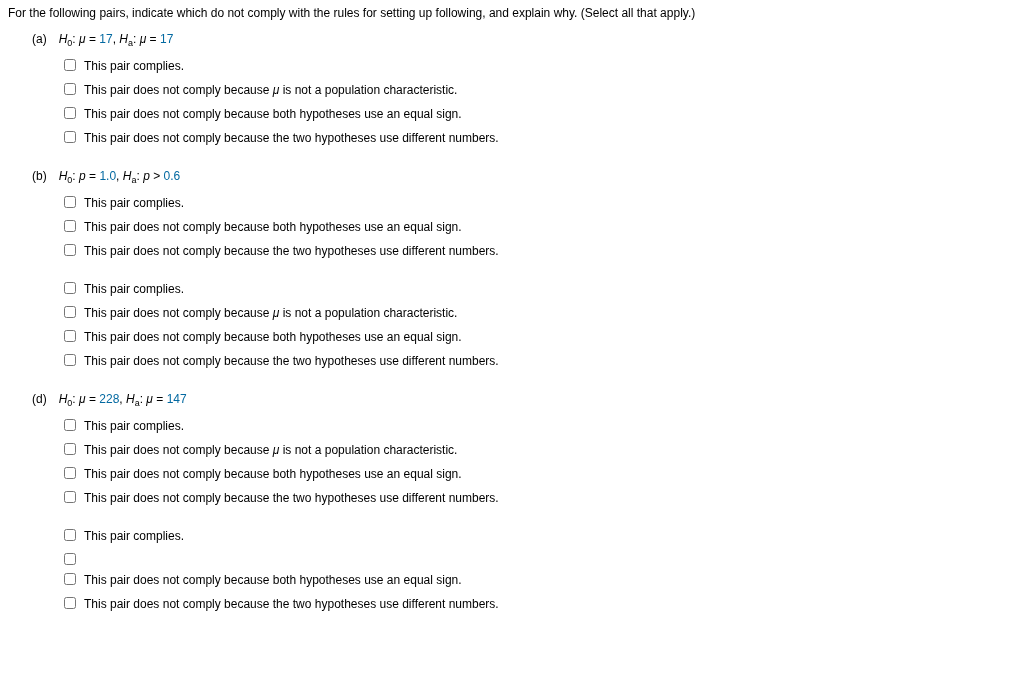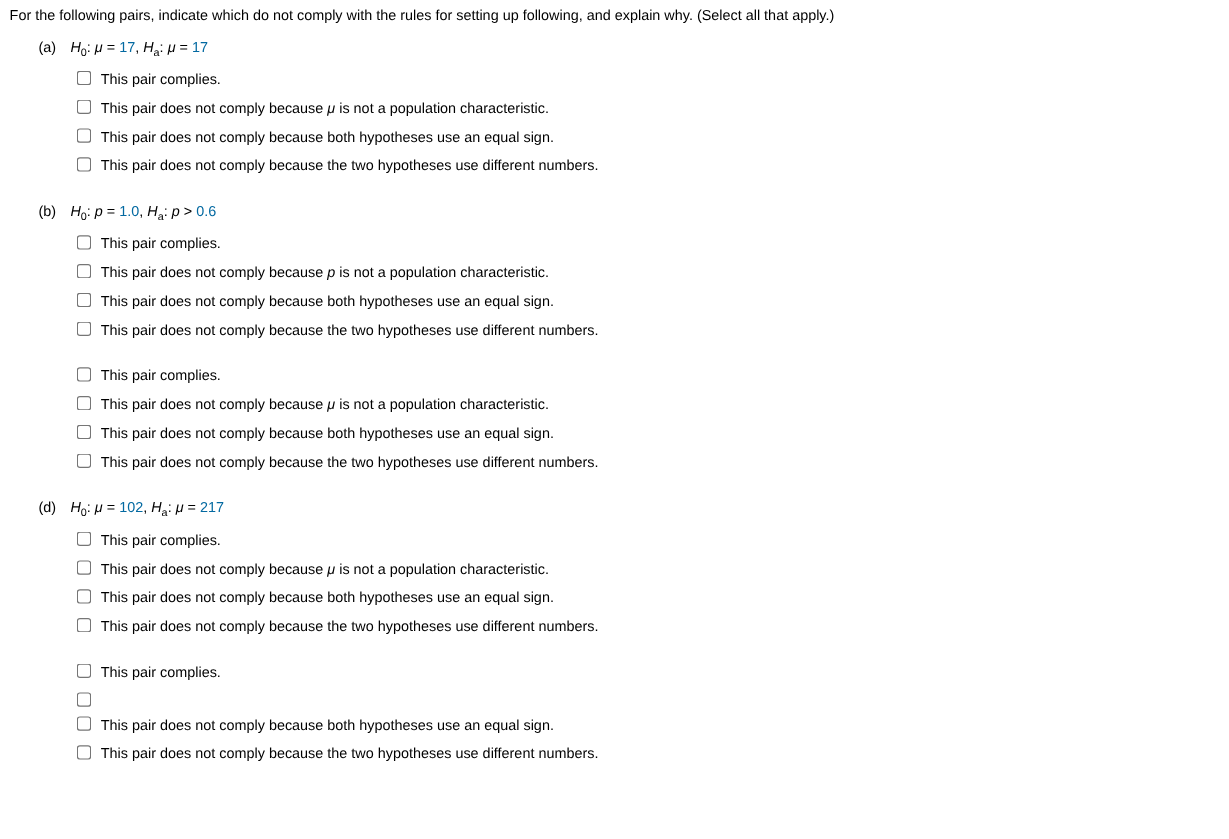--- a/index.html
+++ b/index.html
@@ -70,24 +70,20 @@
     </div>
     <div class="part">
       <div class="part-header"><span class="part-label">(b)</span><span><span class="ital">H</span><span class="h-sub">0</span>: <span class="ital">p</span> = <span class="num">1.0</span>, <span class="ital">H</span><span class="h-sub">a</span>: <span class="ital">p</span> &gt; <span class="num">0.6</span></span></div>
       <div class="options">
         <div class="option-row">
           <input type="checkbox" style="">
           <span class="option-label">This pair complies.</span>
         </div>
         <div class="option-row">
           <input type="checkbox" style="">
-          <span class="option-label">This pair does not comply because <span class="ital">p</span> is not a population characteristic.</span>
-        </div>
-        <div class="option-row">
-          <input type="checkbox" style="">
           <span class="option-label">This pair does not comply because both hypotheses use an equal sign.</span>
         </div>
         <div class="option-row">
           <input type="checkbox" style="">
           <span class="option-label">This pair does not comply because the two hypotheses use different numbers.</span>
         </div>
       </div>
     </div>
     <div class="part">
       <div class="options">
@@ -103,21 +99,21 @@
           <input type="checkbox" style="">
           <span class="option-label">This pair does not comply because both hypotheses use an equal sign.</span>
         </div>
         <div class="option-row">
           <input type="checkbox" style="">
           <span class="option-label">This pair does not comply because the two hypotheses use different numbers.</span>
         </div>
       </div>
     </div>
     <div class="part">
-      <div class="part-header"><span class="part-label">(d)</span><span><span class="ital">H</span><span class="h-sub">0</span>: <span class="ital">μ</span> = <span class="num">102</span>, <span class="ital">H</span><span class="h-sub">a</span>: <span class="ital">μ</span> = <span class="num">217</span></span></div>
+      <div class="part-header"><span class="part-label">(d)</span><span><span class="ital">H</span><span class="h-sub">0</span>: <span class="ital">μ</span> = <span class="num">228</span>, <span class="ital">H</span><span class="h-sub">a</span>: <span class="ital">μ</span> = <span class="num">147</span></span></div>
       <div class="options">
         <div class="option-row">
           <input type="checkbox" style="">
           <span class="option-label">This pair complies.</span>
         </div>
         <div class="option-row">
           <input type="checkbox" style="">
           <span class="option-label">This pair does not comply because <span class="ital">μ</span> is not a population characteristic.</span>
         </div>
         <div class="option-row">

